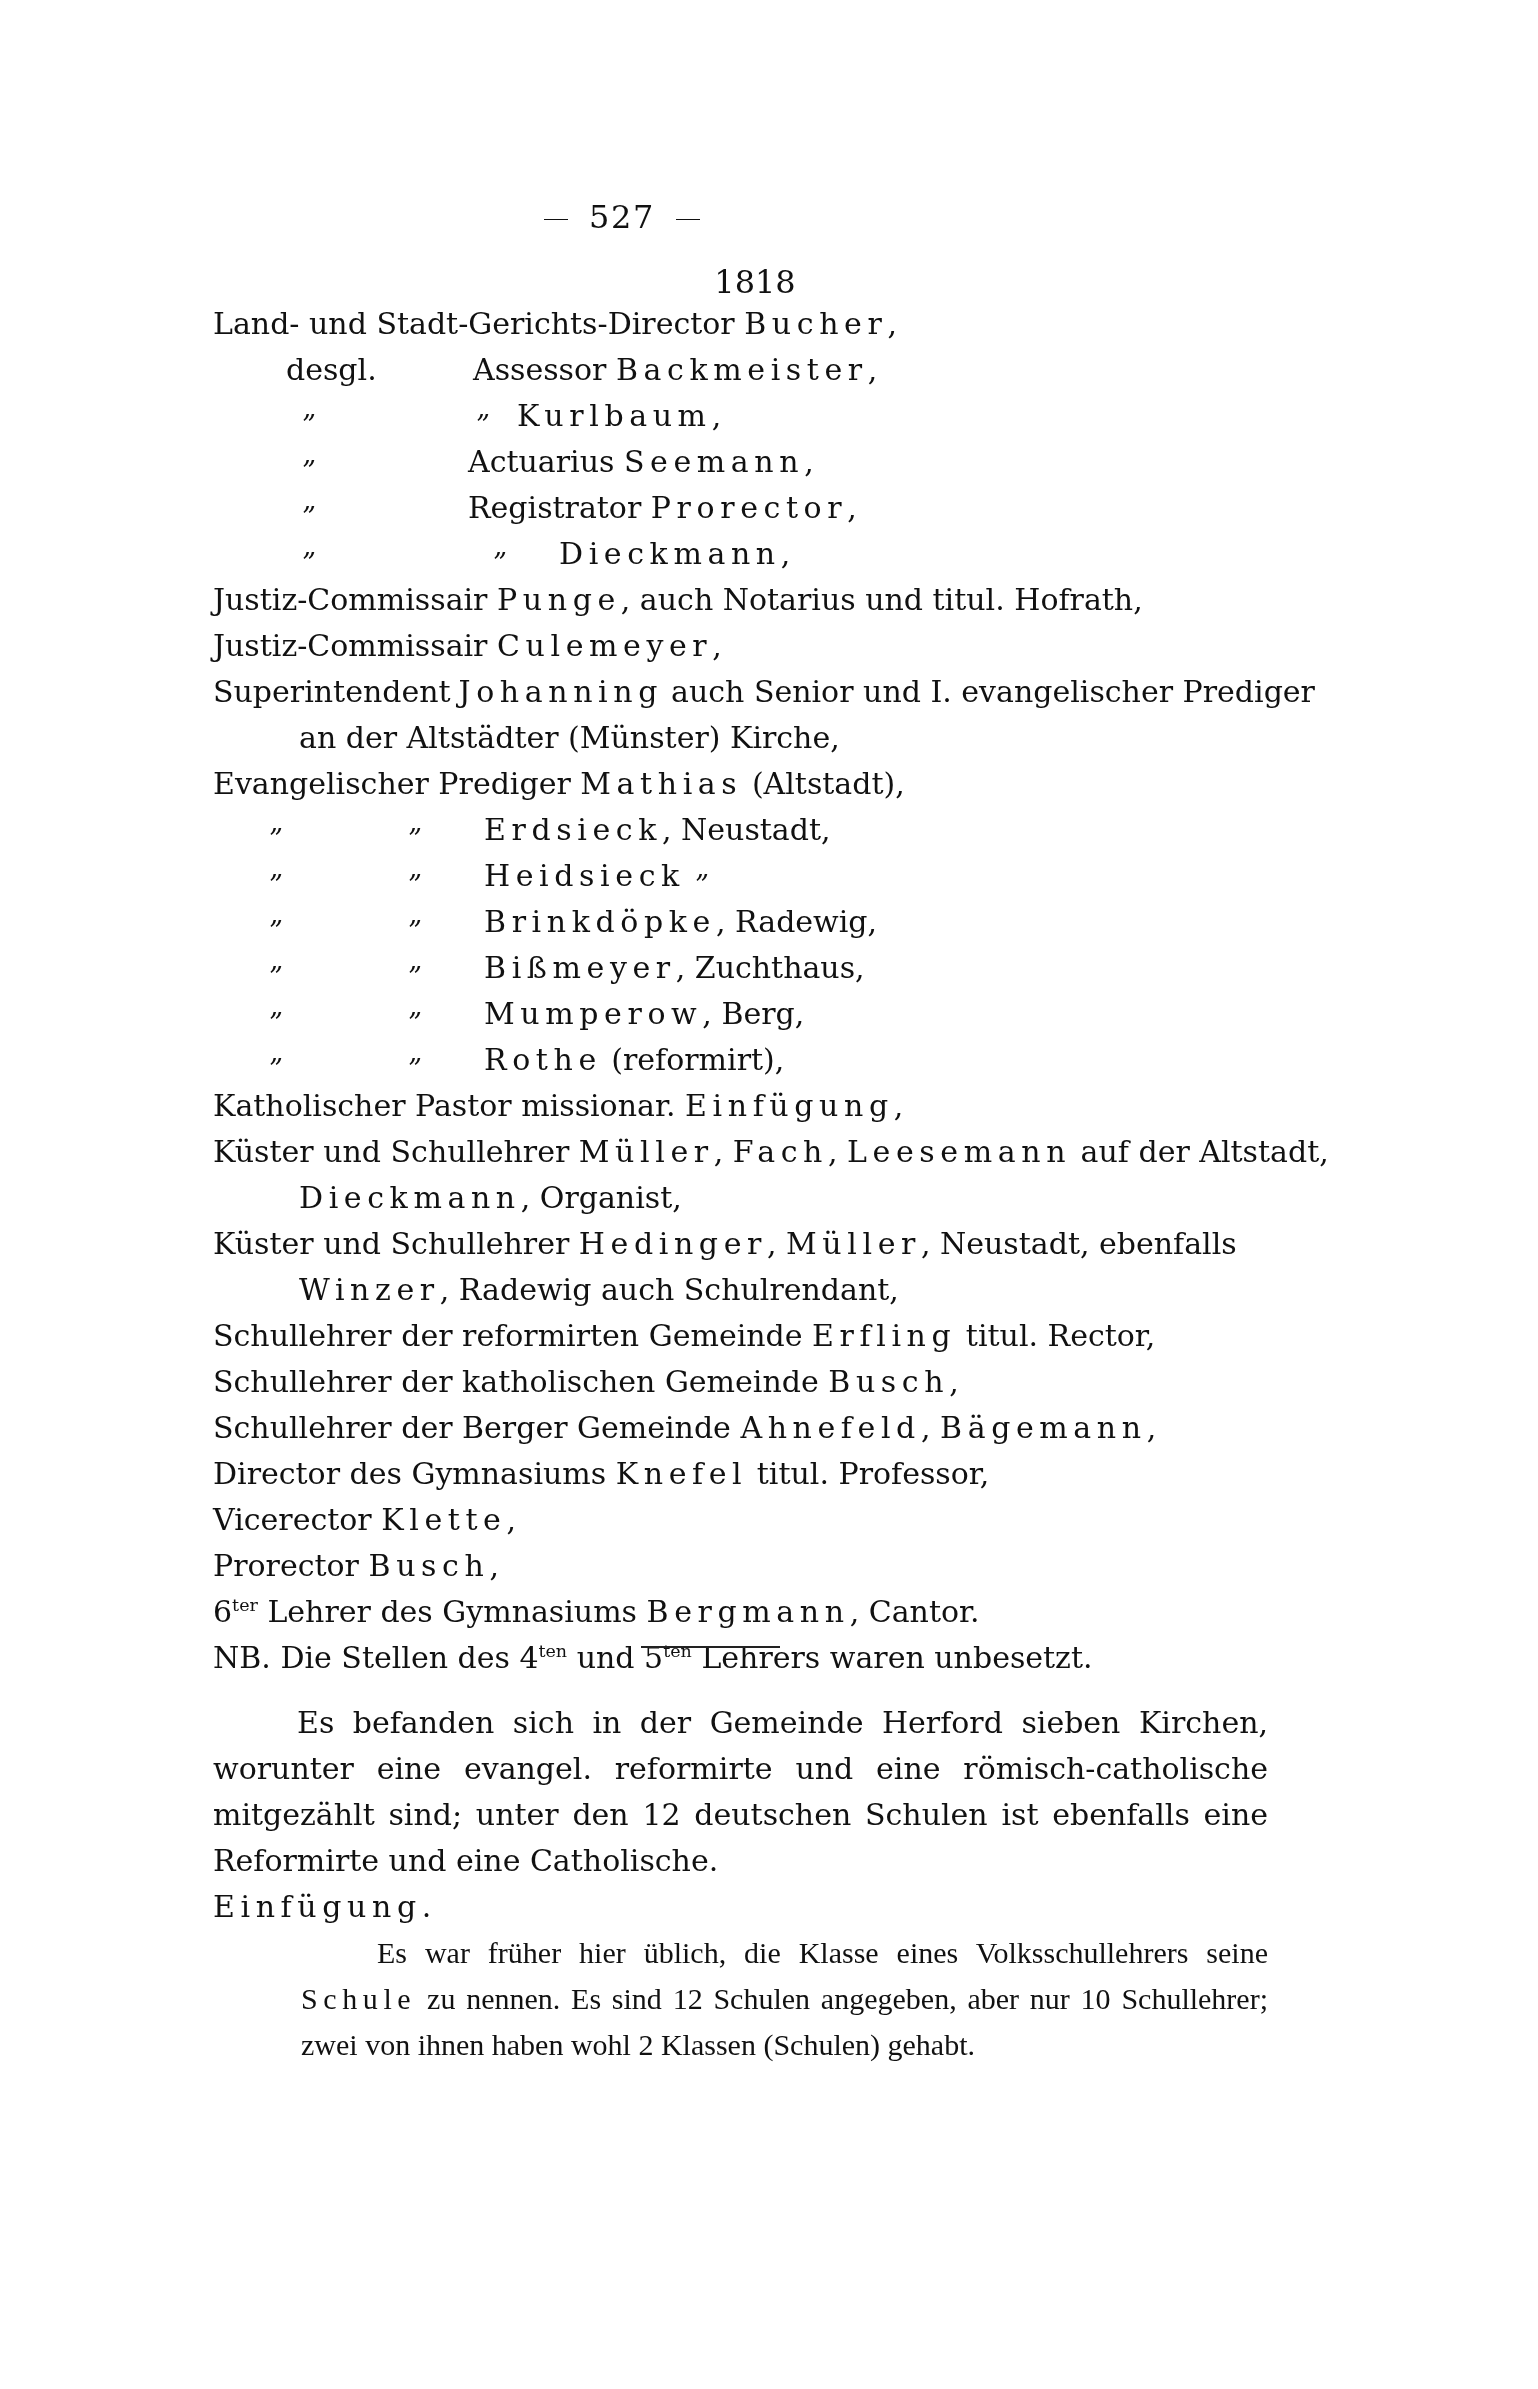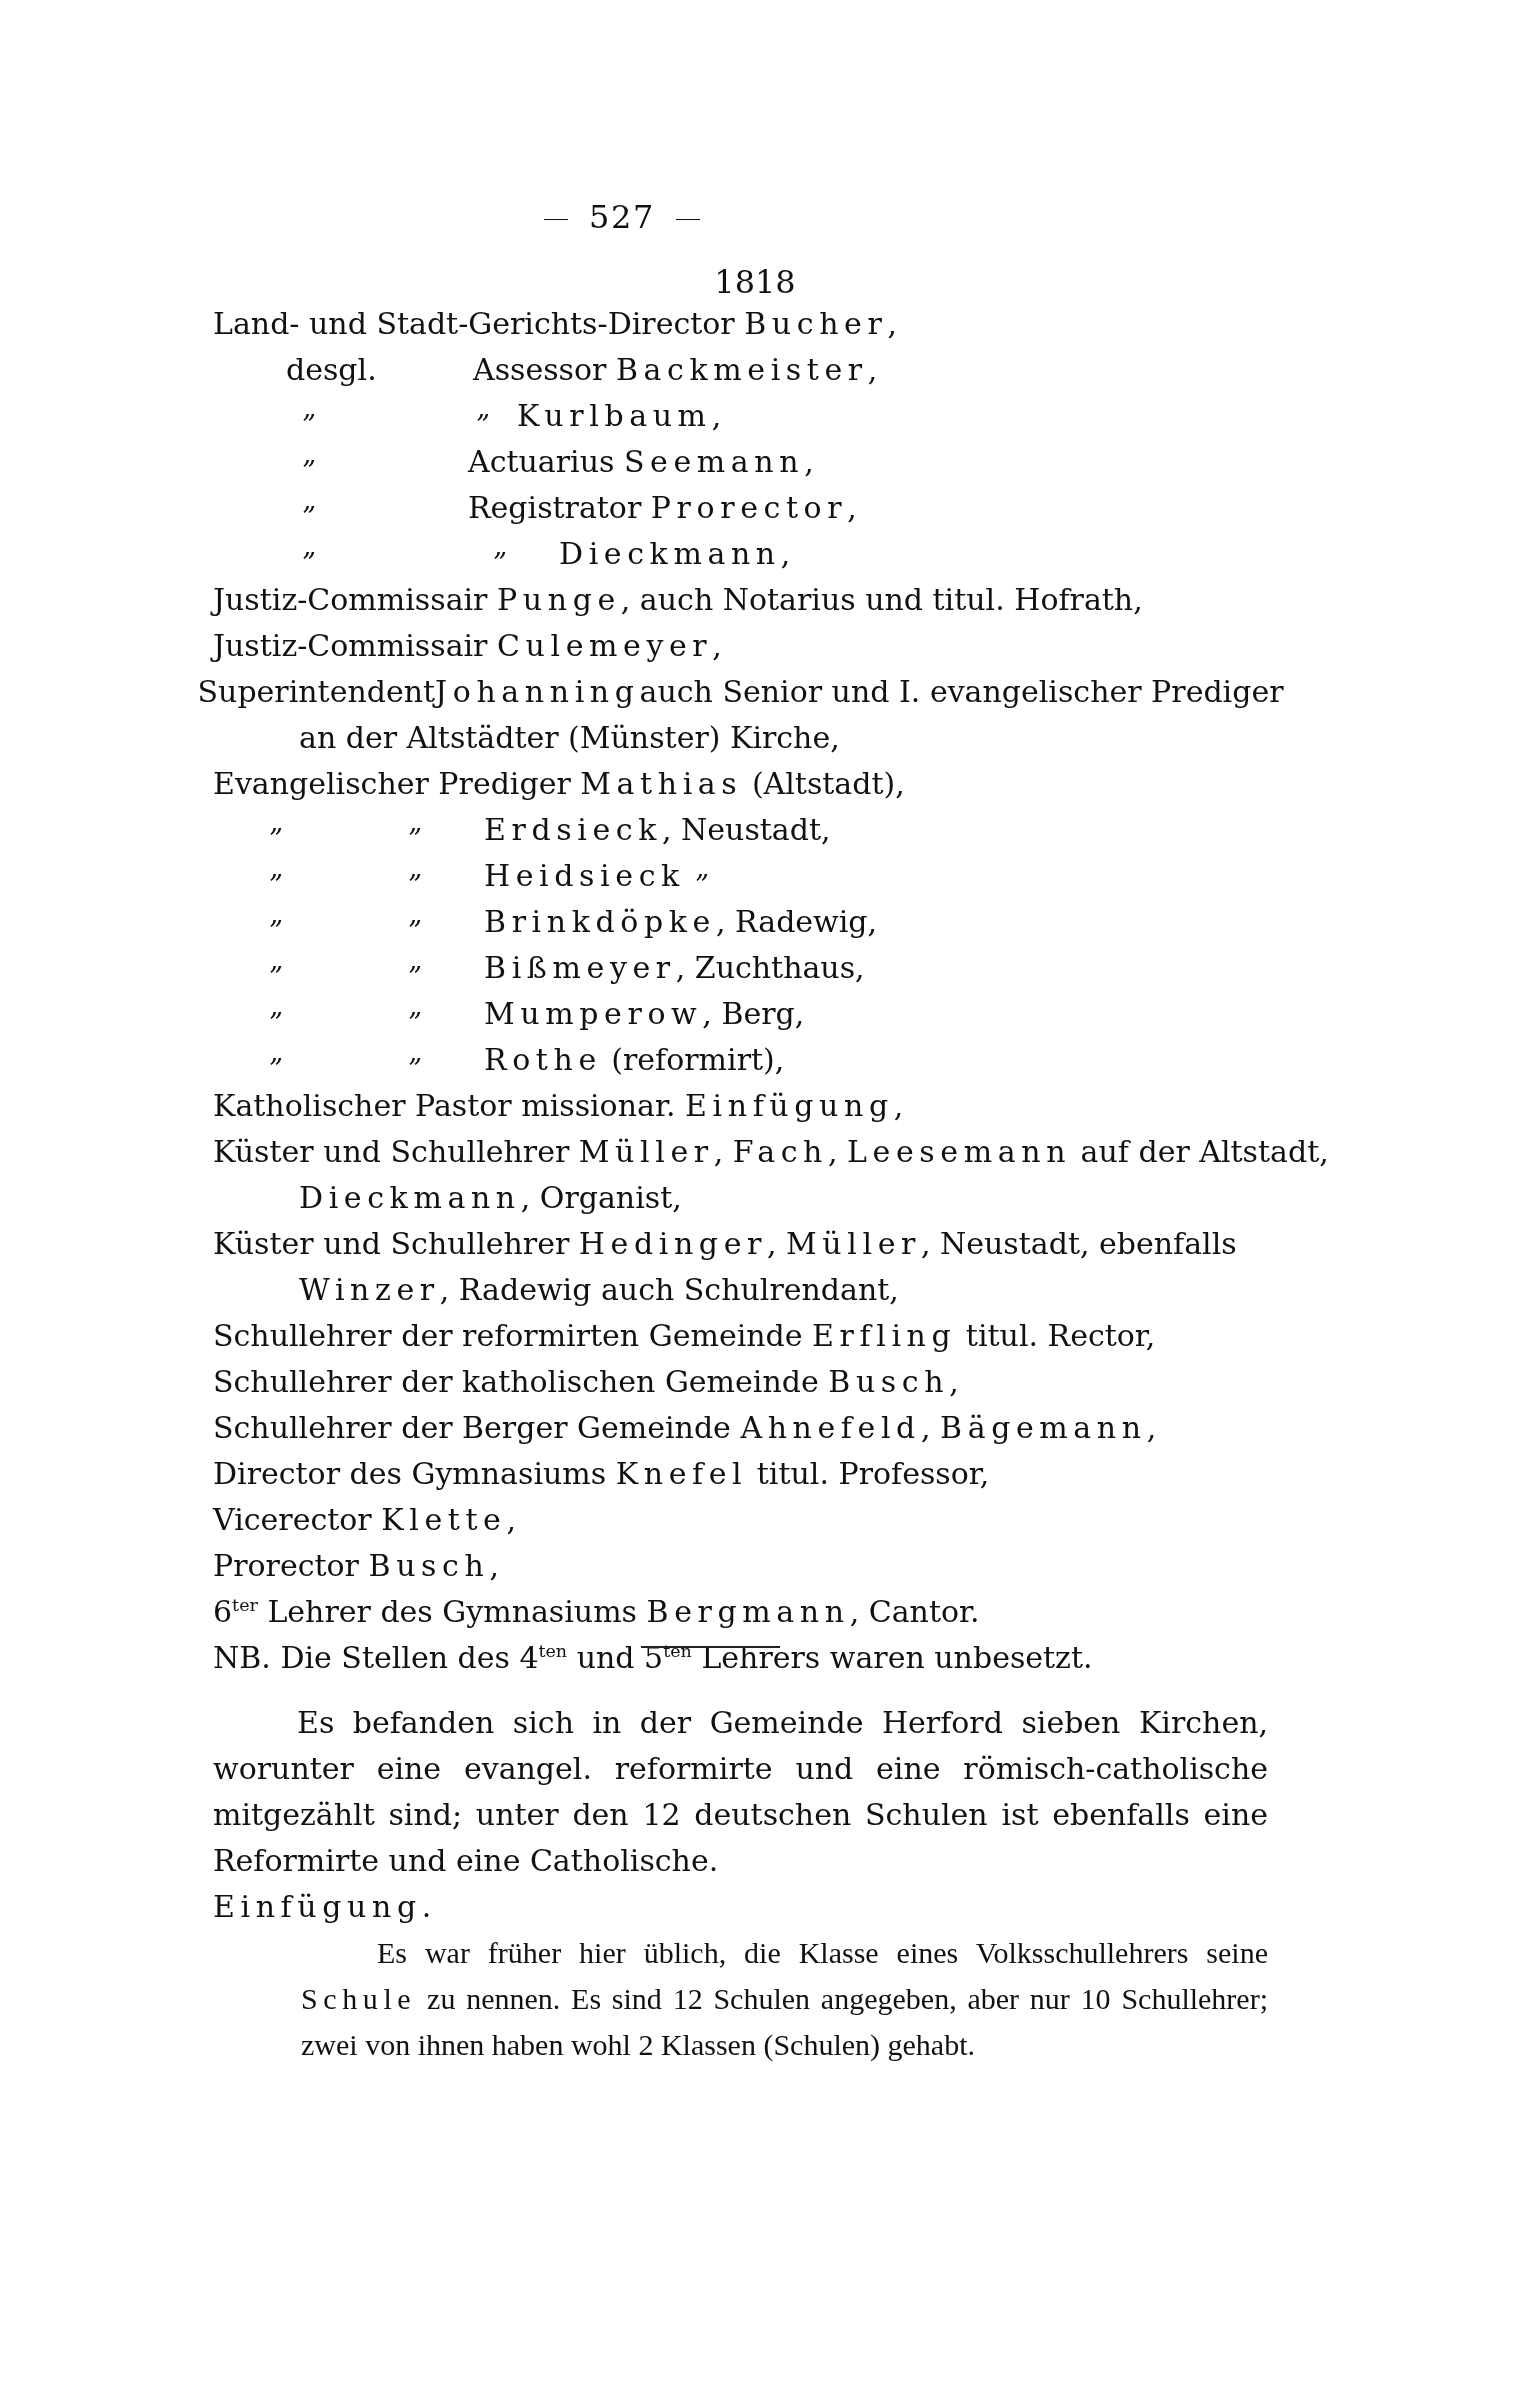--- a/index.html
+++ b/index.html
@@ -66,21 +66,22 @@
       position: absolute;
       top: 9.6px;
     }
     .sup {
       font-size: 17.5px;
       vertical-align: super;
       line-height: 0;
     }
     .justify {
       display: flex;
-      justify-content: center;
+      justify-content: flex-start;
+      gap: 8px;
     }
     .rule {
       position: absolute;
       top: 1646px;
       left: 641px;
       width: 139px;
       height: 1.6px;
       background: #222;
     }
     .prose {

